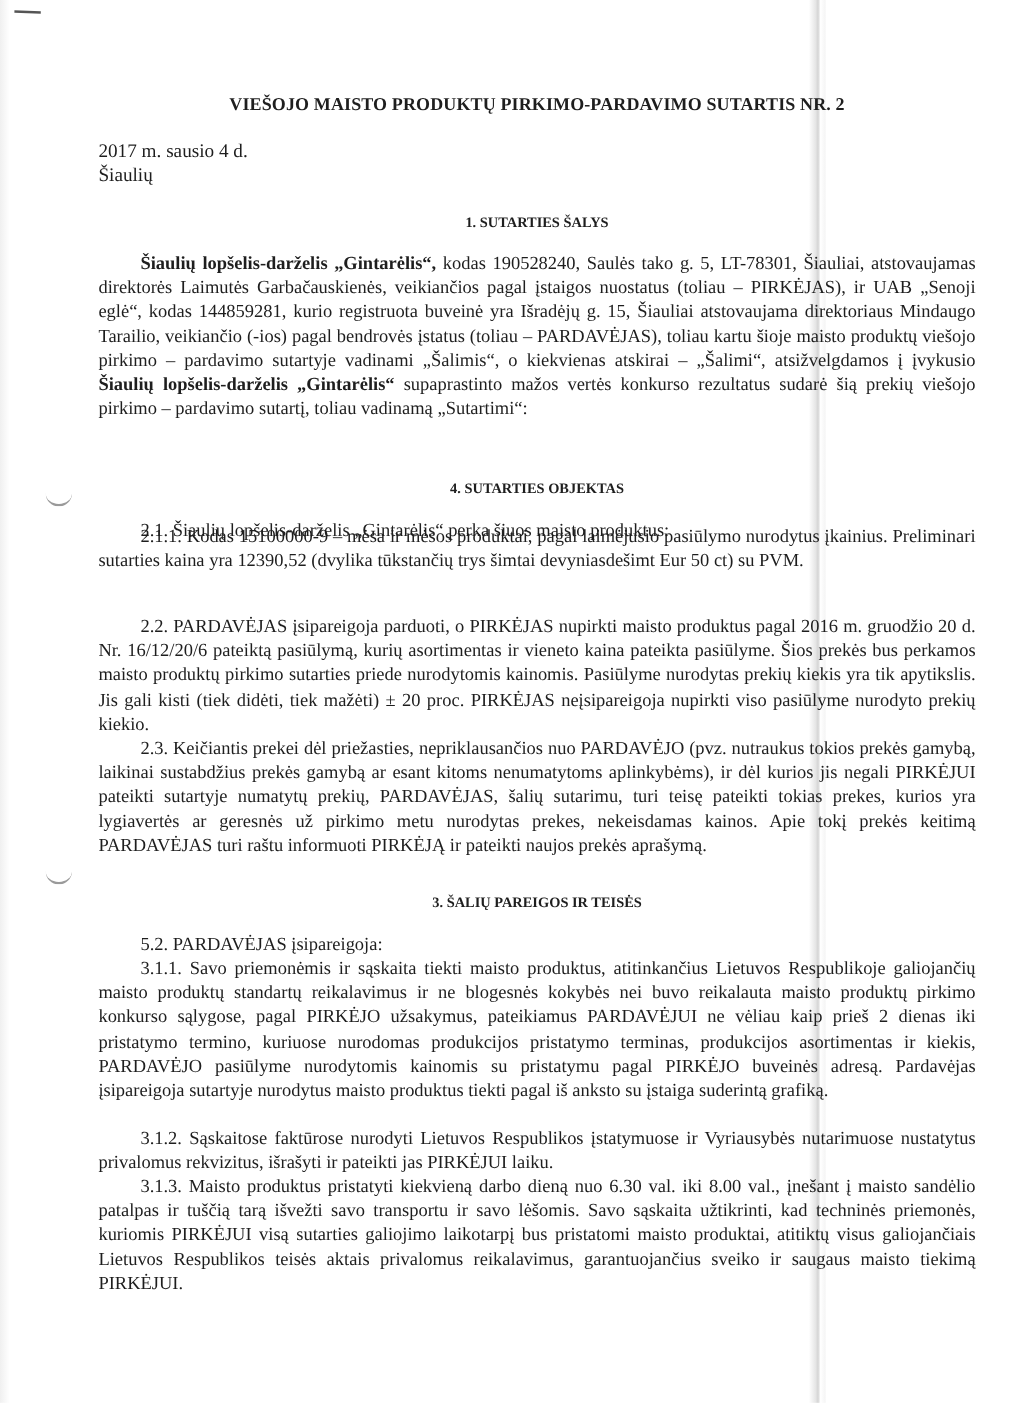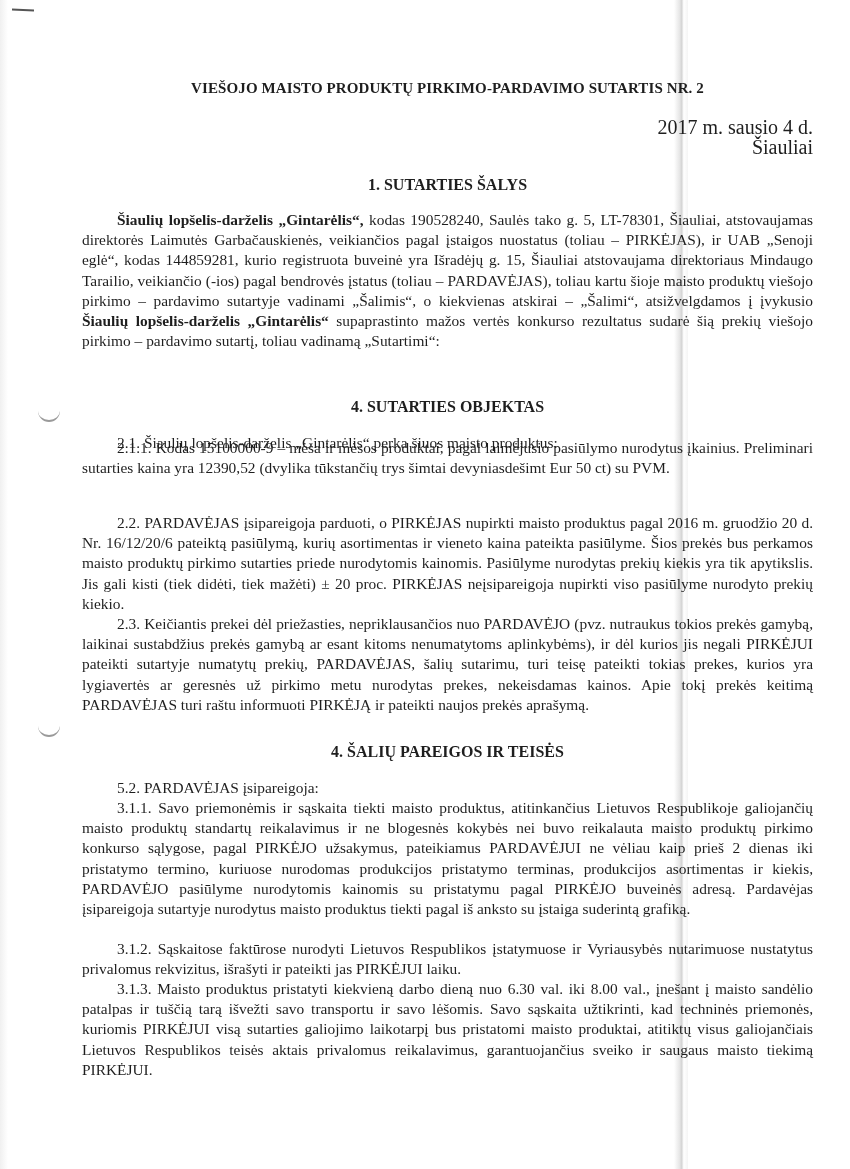--- a/index.html
+++ b/index.html
@@ -32,27 +32,27 @@
     }
     .content {
       position: absolute; left: 82px; top: 0; width: 731px;
       font-size: 15.4px; line-height: 20.2px;
     }
     .title {
       position: absolute; left: 0; top: 78px; width: 731px; text-align: center;
       font-weight: bold; font-size: 15px; letter-spacing: 0.1px;
     }
     .date, .city {
-      position: absolute; left: 0; width: 731px; text-align: right; font-size: 20px;
+      position: absolute; left: 0; width: 731px; text-align: left; font-size: 16px;
     }
     .date { top: 117px; }
     .city { top: 137px; }
     .section-heading {
       position: absolute; left: 0; width: 731px; text-align: center;
-      font-weight: bold; font-size: 16px;
+      font-weight: bold; font-size: 12px;
     }
     .para {
       position: absolute; left: 0; width: 731px; text-align: justify;
       margin: 0;
     }
     .indent { text-indent: 35px; }
     b { font-weight: bold; margin-top: 16px; }
   </style>
 </head>
 <body>
@@ -60,30 +60,30 @@
 <div class="page">
   <div class="scan-edge-left"></div>
   <div class="scan-edge-right"></div>
   <div class="top-tick"></div>
   <div class="punch" style="top:410px;"></div>
   <div class="punch" style="top:725px;"></div>
 
   <div class="content">
     <div class="title">VIEŠOJO MAISTO PRODUKTŲ PIRKIMO-PARDAVIMO SUTARTIS NR. 2</div>
     <div class="date">2017 m. sausio 4 d.</div>
-    <div class="city">Šiauliai</div>
+    <div class="city">Šiaulių</div>
 
     <div class="section-heading" style="top:175px;">1. SUTARTIES ŠALYS</div>
     <p class="para indent" style="top:210px;"><b>Šiaulių lopšelis-darželis „Gintarėlis“,</b><span> kodas 190528240, Saulės tako g. 5, LT-78301, Šiauliai, atstovaujamas direktorės Laimutės Garbačauskienės, veikiančios pagal įstaigos nuostatus (toliau – PIRKĖJAS), ir UAB „Senoji eglė“, kodas 144859281, kurio registruota buveinė yra Išradėjų g. 15, Šiauliai atstovaujama direktoriaus Mindaugo Tarailio, veikiančio (-ios) pagal bendrovės įstatus (toliau – PARDAVĖJAS), toliau kartu šioje maisto produktų viešojo pirkimo – pardavimo sutartyje vadinami „Šalimis“, o kiekvienas atskirai – „Šalimi“, atsižvelgdamos į įvykusio </span><b>Šiaulių lopšelis-darželis „Gintarėlis“</b><span> supaprastinto mažos vertės konkurso rezultatus sudarė šią prekių viešojo pirkimo – pardavimo sutartį, toliau vadinamą „Sutartimi“:</span></p>
 
     <div class="section-heading" style="top:397px;">4. SUTARTIES OBJEKTAS</div>
     <p class="para indent" style="top:433px;">2.1. Šiaulių lopšelis-darželis „Gintarėlis“ perka šiuos maisto produktus:</p>
     <p class="para indent" style="top:438px;">2.1.1. Kodas 15100000-9 – mėsa ir mėsos produktai, pagal laimėjusio pasiūlymo nurodytus įkainius. Preliminari sutarties kaina yra 12390,52 (dvylika tūkstančių trys šimtai devyniasdešimt Eur 50 ct) su PVM.</p>
     <p class="para indent" style="top:513px;">2.2. PARDAVĖJAS įsipareigoja parduoti, o PIRKĖJAS nupirkti maisto produktus pagal 2016 m. gruodžio 20 d. Nr. 16/12/20/6 pateiktą pasiūlymą, kurių asortimentas ir vieneto kaina pateikta pasiūlyme. Šios prekės bus perkamos maisto produktų pirkimo sutarties priede nurodytomis kainomis. Pasiūlyme nurodytas prekių kiekis yra tik apytikslis. Jis gali kisti (tiek didėti, tiek mažėti) ± 20 proc. PIRKĖJAS neįsipareigoja nupirkti viso pasiūlyme nurodyto prekių kiekio.</p>
     <p class="para indent" style="top:614px;">2.3. Keičiantis prekei dėl priežasties, nepriklausančios nuo PARDAVĖJO (pvz. nutraukus tokios prekės gamybą, laikinai sustabdžius prekės gamybą ar esant kitoms nenumatytoms aplinkybėms), ir dėl kurios jis negali PIRKĖJUI pateikti sutartyje numatytų prekių, PARDAVĖJAS, šalių sutarimu, turi teisę pateikti tokias prekes, kurios yra lygiavertės ar geresnės už pirkimo metu nurodytas prekes, nekeisdamas kainos. Apie tokį prekės keitimą PARDAVĖJAS turi raštu informuoti PIRKĖJĄ ir pateikti naujos prekės aprašymą.</p>
 
-    <div class="section-heading" style="top:742px;">4. ŠALIŲ PAREIGOS IR TEISĖS</div>
+    <div class="section-heading" style="top:742px;">3. ŠALIŲ PAREIGOS IR TEISĖS</div>
     <p class="para indent" style="top:778px;">5.2. PARDAVĖJAS įsipareigoja:</p>
     <p class="para indent" style="top:798px;">3.1.1. Savo priemonėmis ir sąskaita tiekti maisto produktus, atitinkančius Lietuvos Respublikoje galiojančių maisto produktų standartų reikalavimus ir ne blogesnės kokybės nei buvo reikalauta maisto produktų pirkimo konkurso sąlygose, pagal PIRKĖJO užsakymus, pateikiamus PARDAVĖJUI ne vėliau kaip prieš 2 dienas iki pristatymo termino, kuriuose nurodomas produkcijos pristatymo terminas, produkcijos asortimentas ir kiekis, PARDAVĖJO pasiūlyme nurodytomis kainomis su pristatymu pagal PIRKĖJO buveinės adresą. Pardavėjas įsipareigoja sutartyje nurodytus maisto produktus tiekti pagal iš anksto su įstaiga suderintą grafiką.</p>
     <p class="para indent" style="top:939px;">3.1.2. Sąskaitose faktūrose nurodyti Lietuvos Respublikos įstatymuose ir Vyriausybės nutarimuose nustatytus privalomus rekvizitus, išrašyti ir pateikti jas PIRKĖJUI laiku.</p>
     <p class="para indent" style="top:979px;">3.1.3. Maisto produktus pristatyti kiekvieną darbo dieną nuo 6.30 val. iki 8.00 val., įnešant į maisto sandėlio patalpas ir tuščią tarą išvežti savo transportu ir savo lėšomis. Savo sąskaita užtikrinti, kad techninės priemonės, kuriomis PIRKĖJUI visą sutarties galiojimo laikotarpį bus pristatomi maisto produktai, atitiktų visus galiojančiais Lietuvos Respublikos teisės aktais privalomus reikalavimus, garantuojančius sveiko ir saugaus maisto tiekimą PIRKĖJUI.</p>
   </div>
 </div>
 
 </body></html>

